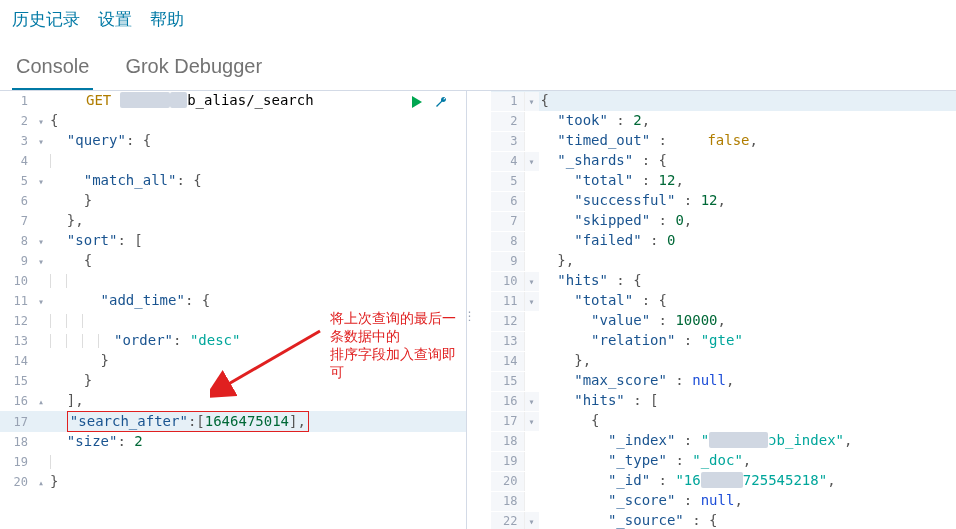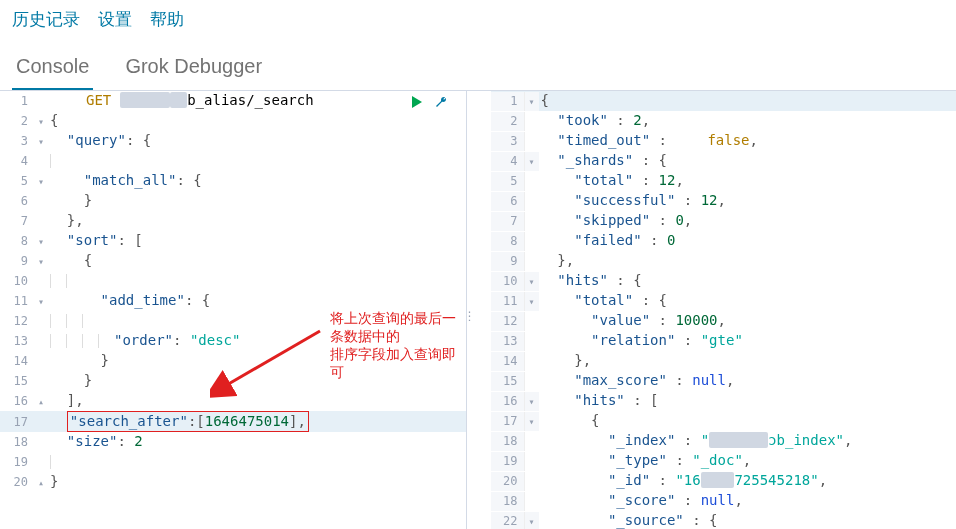--- a/index.html
+++ b/index.html
@@ -276,21 +276,21 @@
           <div class="code">        <span class="prop">"_index"</span><span class="punc"> : </span><span class="str">"<span class="obscured">xxxxxxx</span>ɔb_index"</span><span class="punc">,</span></div>
         </div>
         <div class="line">
           <div class="ln">19</div>
           <div class="fold"></div>
           <div class="code">        <span class="prop">"_type"</span><span class="punc"> : </span><span class="str">"_doc"</span><span class="punc">,</span></div>
         </div>
         <div class="line">
           <div class="ln">20</div>
           <div class="fold"></div>
-          <div class="code">        <span class="prop">"_id"</span><span class="punc"> : </span><span class="str">"16<span class="obscured">hits</span>725545218"</span><span class="punc">,</span></div>
+          <div class="code">        <span class="prop">"_id"</span><span class="punc"> : </span><span class="str">"16<span class="obscured">xxxxx</span>725545218"</span><span class="punc">,</span></div>
         </div>
         <div class="line">
           <div class="ln">18</div>
           <div class="fold"></div>
           <div class="code">        <span class="prop">"_score"</span><span class="punc"> : </span><span class="null">null</span><span class="punc">,</span></div>
         </div>
         <div class="line">
           <div class="ln">22</div>
           <div class="fold">▾</div>
           <div class="code">        <span class="prop">"_source"</span><span class="punc"> : {</span></div>

